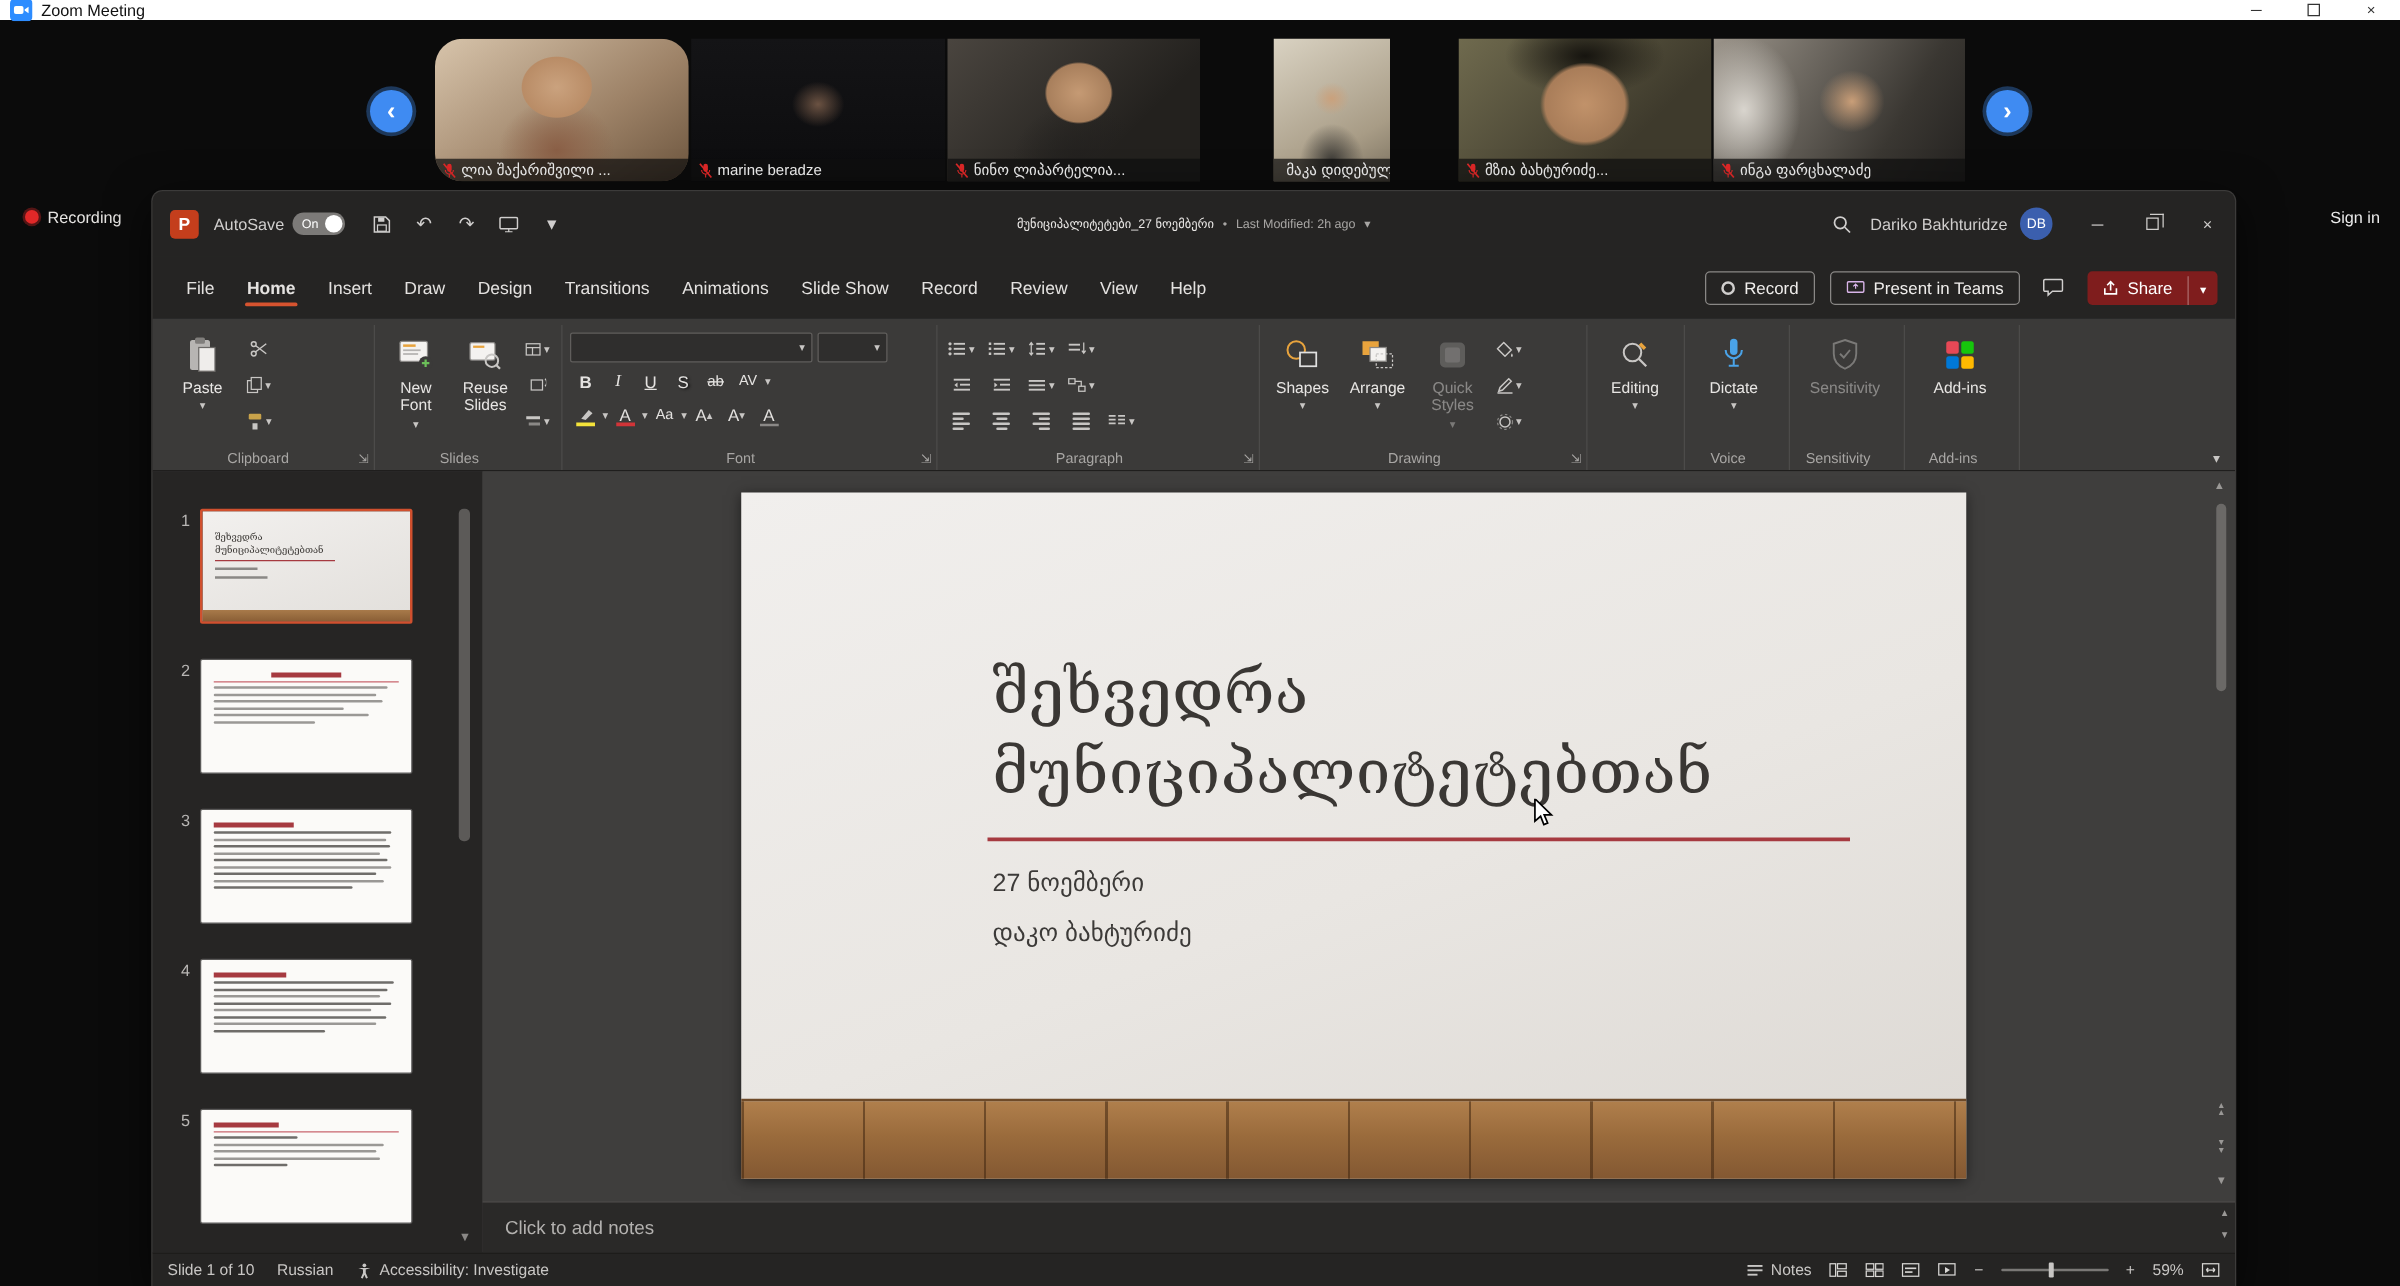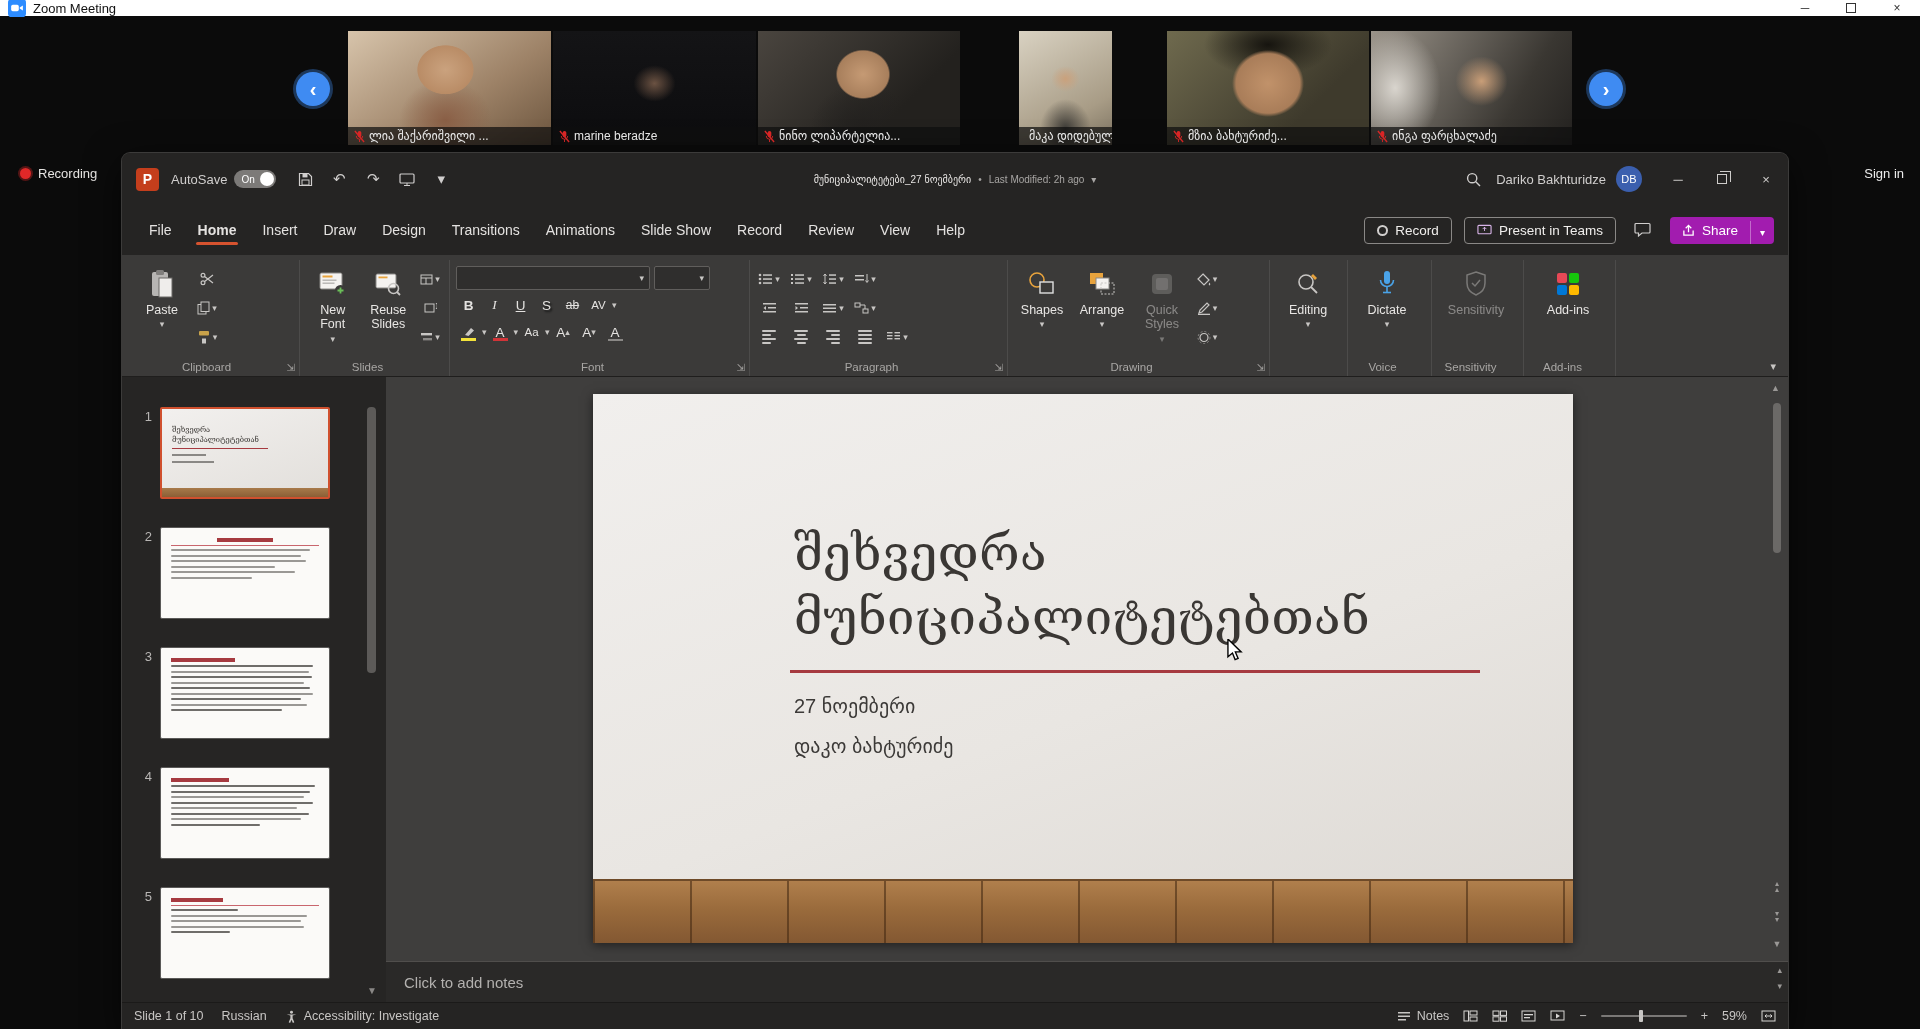--- a/index.html
+++ b/index.html
@@ -16,21 +16,21 @@
   .zwc { width:46px; height:100%; display:flex; align-items:center; justify-content:center; color:#333; font-size:12px; }
   .sqico { width:10px; height:10px; border:1px solid currentColor; display:inline-block; }
 
   
   .strip { position:absolute; top:31px; left:0; width:100%; height:116px; display:flex;
     justify-content:center; align-items:flex-start; gap:2px; }
   .vthumb { position:relative; height:114px; overflow:hidden; background:#1a1a1c; }
   .pt1 { width:203px; background:
       radial-gradient(ellipse 46px 40px at 48% 34%, #caa27e 0%, #b98c66 60%, rgba(0,0,0,0) 62%),
       radial-gradient(ellipse 66px 58px at 48% 78%, #8a5f46 0%, rgba(0,0,0,0) 70%),
-      linear-gradient(145deg,#d7c4ab,#9d8267 60%,#6d563f); }
+      linear-gradient(145deg,#d7c4ab,#9d8267 60%,#6d563f); border-radius: 22px; }
   .pt2 { width:202px; background:
       radial-gradient(ellipse 44px 40px at 52% 38%, #c59a74 0%, #a87f5c 58%, rgba(0,0,0,0) 62%),
       radial-gradient(ellipse 70px 60px at 52% 85%, #23211f 0%, rgba(0,0,0,0) 75%),
       linear-gradient(135deg,#4a453f,#23211e 70%); }
   .pt3 { width:203px; background:
       radial-gradient(ellipse 30px 26px at 50% 46%, #6b5242 0%, rgba(0,0,0,0) 70%),
       linear-gradient(#141416,#0c0c0e); }
   .pt4 { width:93px; margin:0 53px 0 57px; background:
       radial-gradient(ellipse 22px 20px at 50% 42%, #caa17c 0%, rgba(0,0,0,0) 65%),
       radial-gradient(ellipse 34px 40px at 50% 86%, #3c3a36 0%, rgba(0,0,0,0) 75%),
@@ -82,21 +82,21 @@
 
   .ppt-menubar { height:50px; background:#252423; display:flex; align-items:center; padding:0 14px; position:relative; }
   .mi { padding:9px 13px; font-size:14px; color:#e4e2e0; border-radius:4px; position:relative; }
   .mi.active { font-weight:bold; }
   .mi.active::after { content:""; position:absolute; left:11px; right:11px; bottom:2px; height:3px; background:#d6532f; border-radius:2px; }
   .menu-right { margin-left:auto; display:flex; align-items:center; gap:12px; }
   .pill { display:flex; align-items:center; gap:7px; border:1px solid #8a8886; border-radius:4px;
     padding:5px 12px; font-size:13.5px; color:#f0eeec; }
   .dotring { width:11px; height:11px; border-radius:50%; border:2px solid #d0cecd; display:inline-block; }
   .iconbtn { width:30px; height:30px; display:flex; align-items:center; justify-content:center; }
-  .share { display:flex; align-items:flex-end; background:#a21caf; border-radius:4px; color:#fff; font-size:13.5px; overflow:hidden; }
+  .share { display:flex; align-items:flex-end; background:#7f1d1d; border-radius:4px; color:#fff; font-size:13.5px; overflow:hidden; }
   .share .s-main { display:flex; align-items:center; gap:7px; padding:6px 12px; }
   .share .s-cv { padding:6px 9px; border-left:1px solid rgba(255,255,255,.35); font-size:10px; }
 
   
   .ribbon { height:122px; background:#3b3a39; border-bottom:1px solid #1f1e1d; display:flex;
     padding:5px 6px 0 6px; position:relative; }
   .rgroup { position:relative; border-right:1px solid #4c4b4a; padding:2px 6px 18px 6px; flex:none; }
   .rg-body { display:flex; gap:4px; height:96px; }
   .glabel { position:absolute; bottom:3px; left:0; right:14px; text-align:center; font-size:11.5px; color:#a8a6a4; }
   .launcher { position:absolute; right:4px; bottom:3px; font-size:10px; color:#a8a6a4; }

